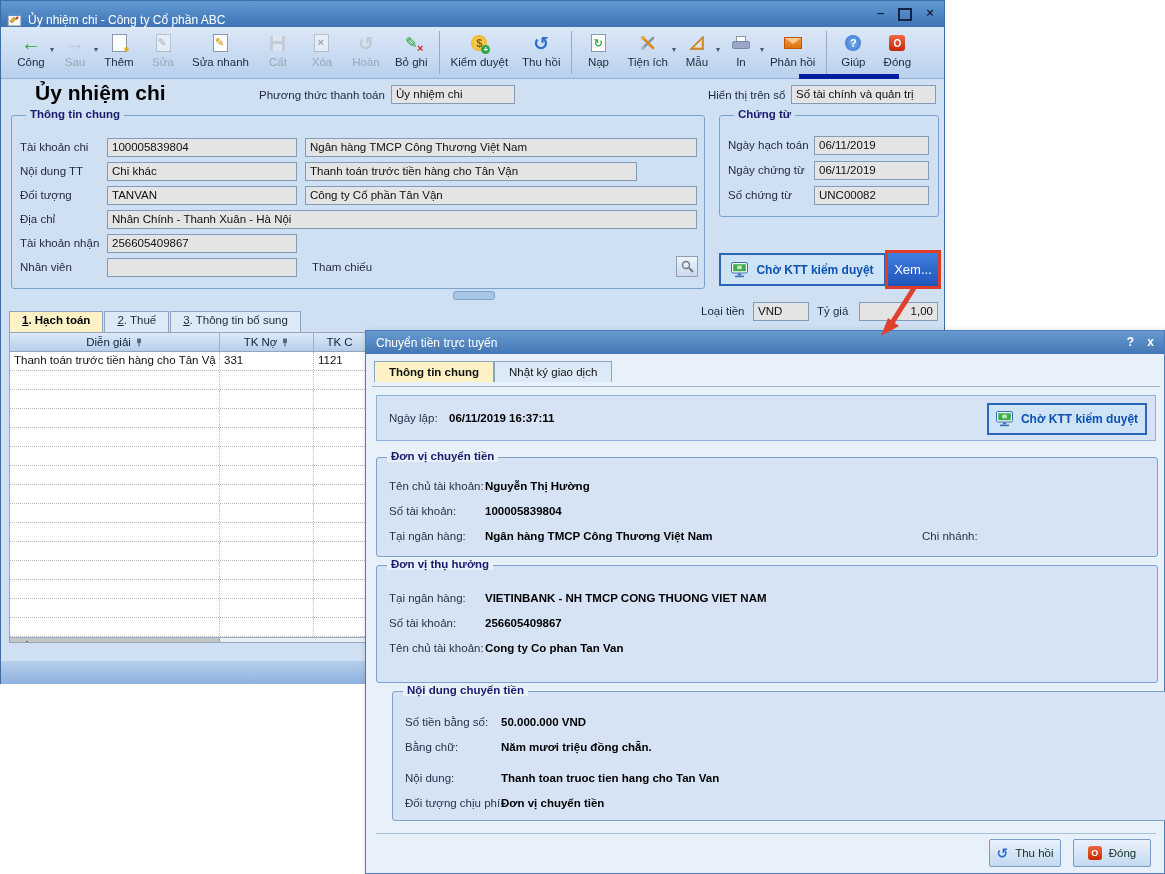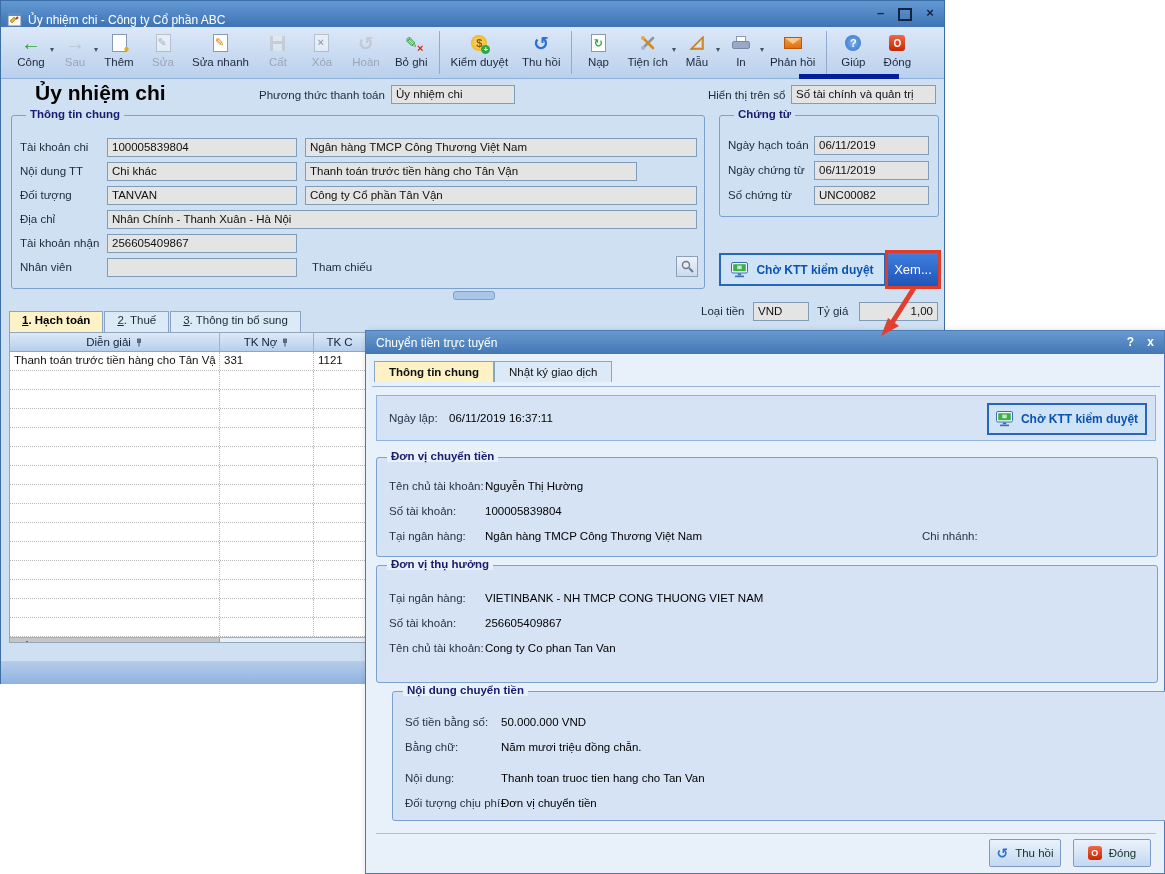--- a/index.html
+++ b/index.html
@@ -96,21 +96,21 @@
   .dtabs{position:absolute;left:8px;top:30px;display:flex;align-items:flex-end;}
   .dtab{border:1px solid #8aa4c4;border-bottom:none;background:#dce9f7;padding:4px 14px;
         font-size:11.5px;cursor:pointer;white-space:nowrap;}
   .dtab.active{background:#fdf2c5;font-weight:bold;}
   .dbody-line{position:absolute;left:6px;top:55px;width:788px;height:0;border-top:1px solid #9ab4d4;}
   .panel{position:absolute;background:#d5e3f4;border:1px solid #8fb3da;box-sizing:border-box;}
   .dfs{position:absolute;border:1px solid #7ba2cf;border-radius:3px;background:#d5e3f4;}
   .dfs .legend{position:absolute;top:-8px;left:10px;background:#e8f0f9;padding:0 4px;
               font-weight:bold;color:#1a1a6e;}
   .drow-lbl{position:absolute;color:#25344a;white-space:nowrap;}
-  .drow-val{position:absolute;font-weight:normal;color:#000;white-space:nowrap;}
+  .drow-val{position:absolute;font-weight:bold;color:#000;white-space:nowrap;}
   .dbtn-status{position:absolute;right:8px;top:7px;width:160px;height:32px;background:#cfe3f7;
       border:2px solid #2a66b8;box-sizing:border-box;display:flex;align-items:center;justify-content:center;gap:8px;
       color:#0b52b1;font-weight:bold;font-size:12px;cursor:pointer;}
   .dsep{position:absolute;left:10px;top:502px;width:780px;border-top:1px solid #a9c0dc;}
   .fbtn{position:absolute;height:28px;background:linear-gradient(#eaf2fb,#c3d8f0);
         border:1px solid #7a9cc6;border-radius:2px;display:flex;align-items:center;justify-content:center;
         gap:7px;font-size:11.5px;color:#132;cursor:pointer;box-sizing:border-box;}
   
   .redarrow{position:absolute;left:872px;top:286px;z-index:60;}
 </style>

